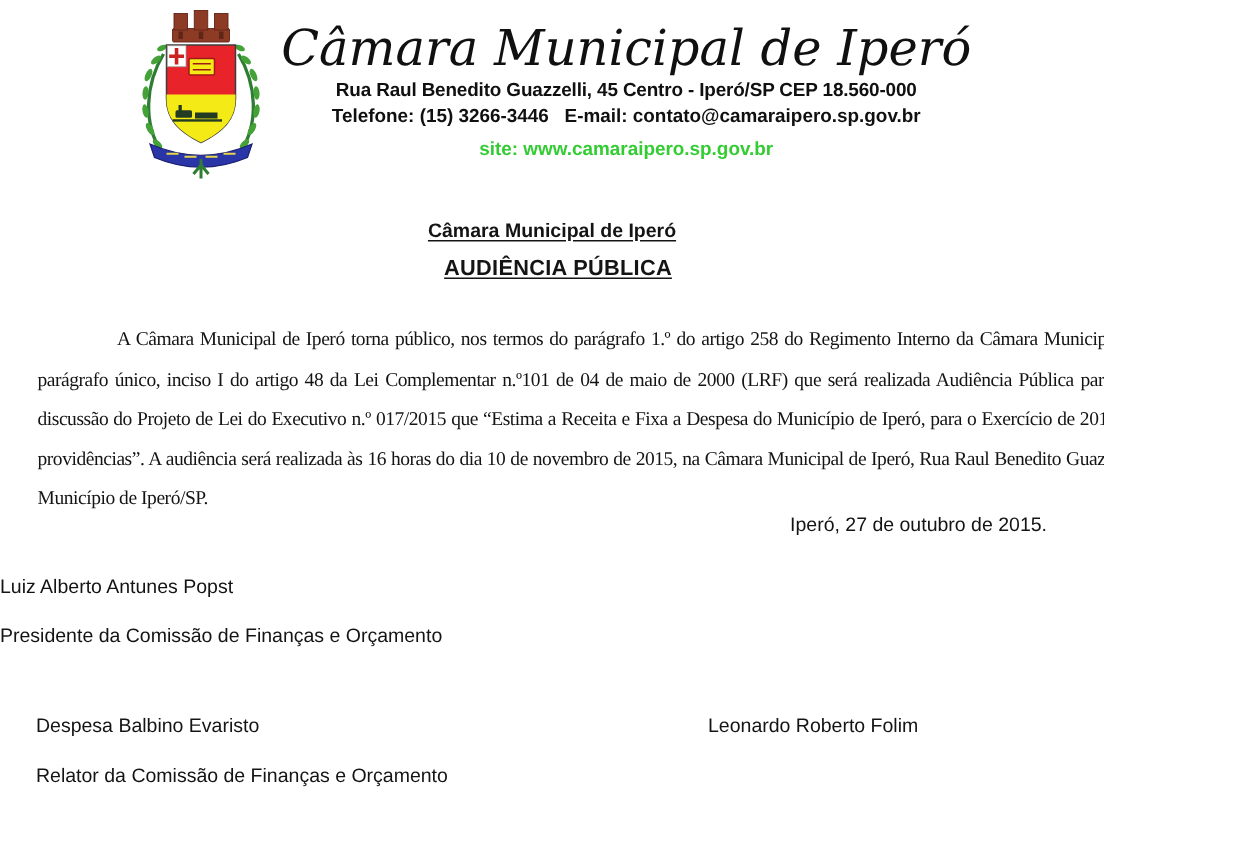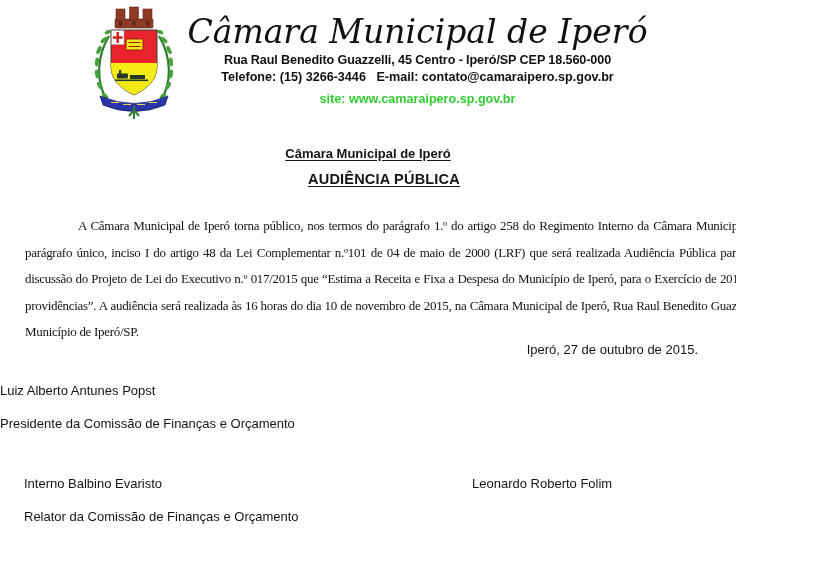--- a/index.html
+++ b/index.html
@@ -23,21 +23,21 @@
     letter-spacing:-0.1px; color:#101010;
   }
   .header-addr2 { font-weight:bold; font-size:12.6px; line-height:17px; white-space:pre-wrap; color:#101010; }
   .header-site { font-weight:bold; font-size:12.6px; margin-top:6px; }
   
   .h-org {
     position:absolute; top:146px; left:0; width:100%; text-align:center;
     font-size:13px; font-weight:bold; text-decoration:underline; text-underline-offset:2px;
   }
   .h-title {
-    position:absolute; top:171px; left:16px; width:100%; text-align:center;
+    position:absolute; top:171px; left:4px; width:100%; text-align:center;
     font-size:14.5px; font-weight:bold; text-decoration:underline; text-underline-offset:2px;
     letter-spacing:0.2px;
   }
   
   .body-par {
     position:absolute; top:213px; left:25px; width:780px;
     text-align:justify; text-indent:53px;
     font-size:13px; line-height:26.5px; letter-spacing:-0.3px;font-family:Liberation Serif, serif;
   }
   .date-line { position:absolute; top:342px; right:38px; font-size:13px; }
@@ -132,21 +132,21 @@
   <div class="body-par">A Câmara Municipal de Iperó torna público, nos termos do parágrafo 1.º do artigo 258 do Regimento Interno da Câmara Municipal de Iperó, e parágrafo único, inciso I do artigo 48 da Lei Complementar n.º101 de 04 de maio de 2000 (LRF) que será realizada Audiência Pública para exposição e discussão do Projeto de Lei do Executivo n.º 017/2015 que “Estima a Receita e Fixa a Despesa do Município de Iperó, para o Exercício de 2016, e dá outras providências”. A audiência será realizada às 16 horas do dia 10 de novembro de 2015, na Câmara Municipal de Iperó, Rua Raul Benedito Guazzelli, n.º45 no Município de Iperó/SP.</div>
 
   <div class="date-line">Iperó, 27 de outubro de 2015.</div>
 
   <div class="sig sig-center">
     <div class="name">Luiz Alberto Antunes Popst</div>
     <div class="role">Presidente da Comissão de Finanças e Orçamento</div>
   </div>
 
   <div class="sig sig-left">
-    <div class="name">Interno Balbino Evaristo</div>
+    <div class="name">Despesa Balbino Evaristo</div>
     <div class="role">Relator da Comissão de Finanças e Orçamento</div>
   </div>
 
   <div class="sig sig-right">
     <div class="name">Leonardo Roberto Folim</div>
   </div>
 
 </div>
 
 </body></html>

